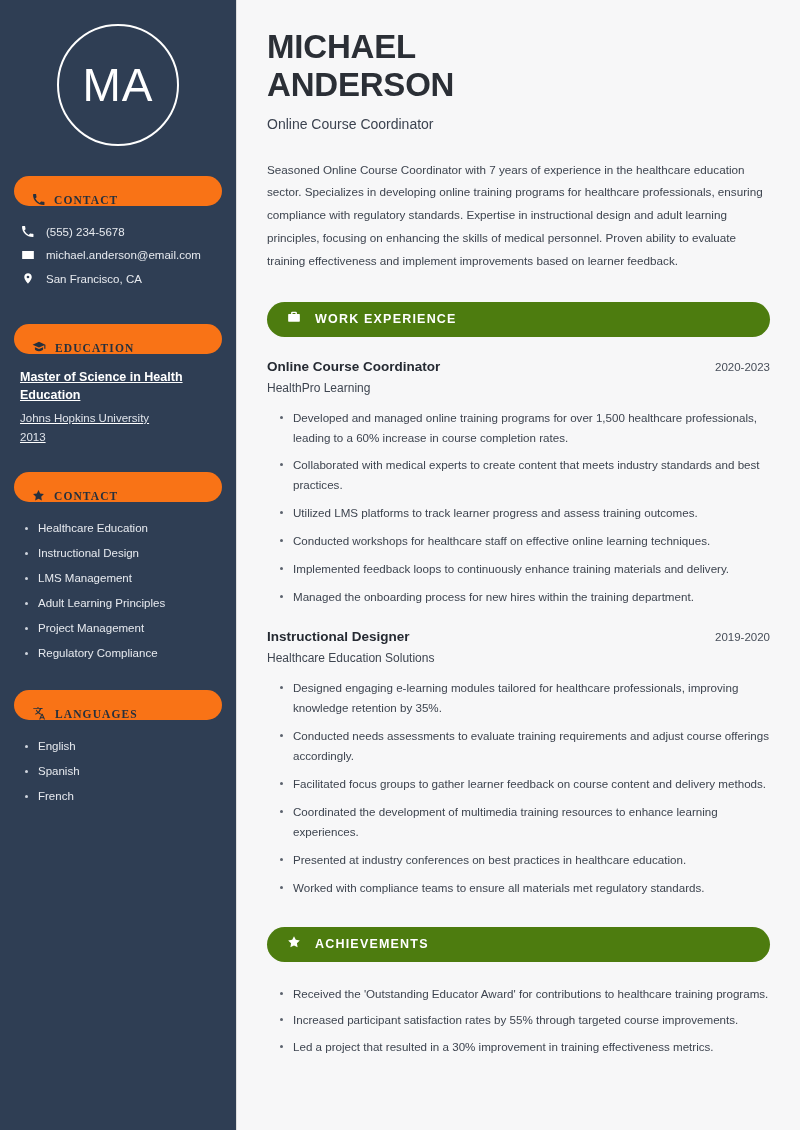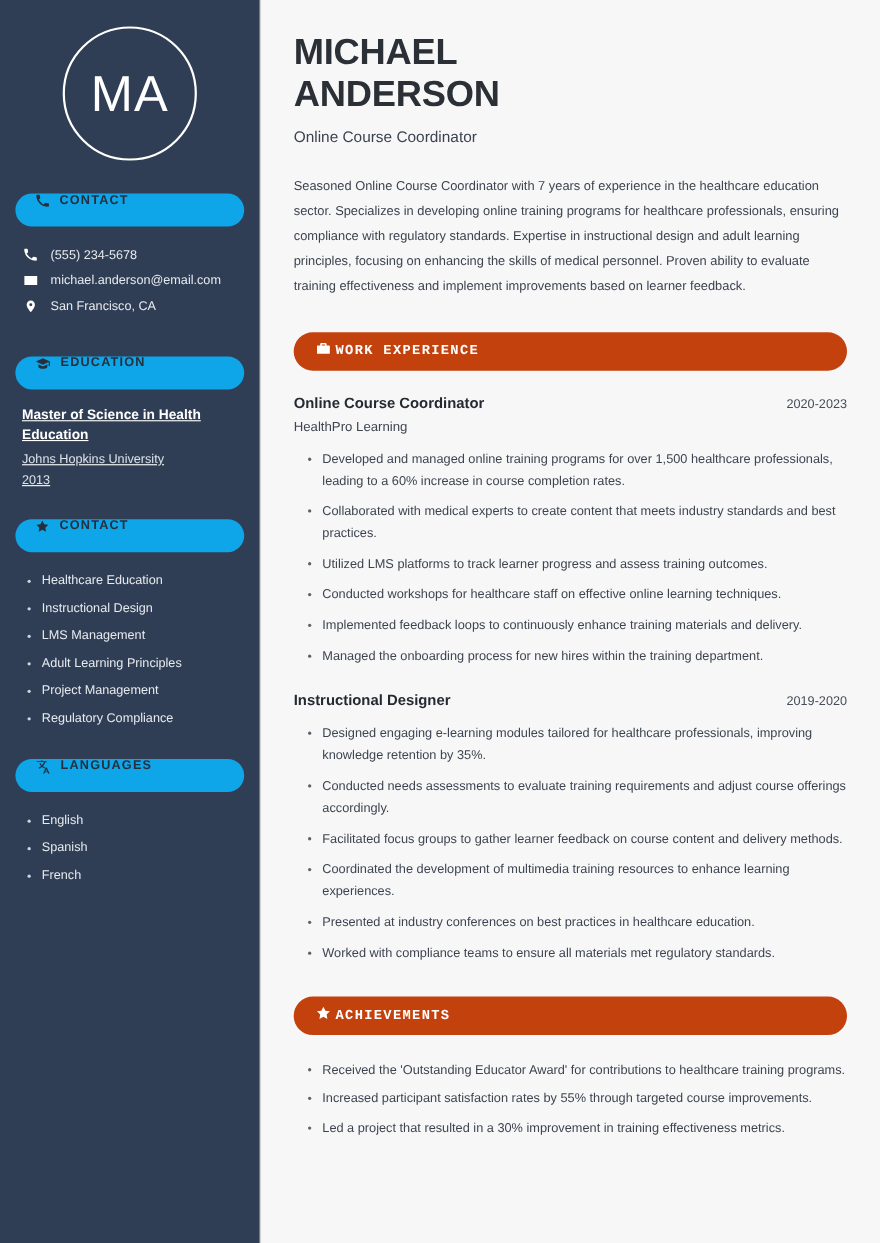--- a/index.html
+++ b/index.html
@@ -46,29 +46,30 @@
   }
   .avatar-initials {
     font-size: 46px;
     font-weight: 400;
     letter-spacing: 1px;
     color: #ffffff;
     line-height: 1;
   }
 
   .pill {
-    background: #0ea5e9;
+    background: #f97316;
     color: #2b2b2b;
     border-radius: 999px;
     height: 30px;
     display: flex;
-    align-items: flex-start;
+    align-items: flex-end;
     gap: 9px;
     padding: 0 0 0 18px;
     margin-bottom: 14px;
+    font-family: Liberation Serif, serif;
   }
   .pill-label {
     font-size: 11.5px;
     font-weight: bold;
     letter-spacing: 1.1px;
     color: #26303d;
   }
   .pill .i svg { display: block; }
 
   .contact-list { margin-bottom: 34px; }
@@ -146,29 +147,28 @@
     margin-bottom: 0;
   }
   .summary {
     font-size: 11.7px;
     color: #3d444f;
     line-height: 1.95;
     margin: 27px 0 0 0;
   }
 
   .section-bar {
-    background: #c2410c;
+    background: #4d7c0f;
     border-radius: 999px;
     height: 35px;
     display: flex;
     align-items: center;
-    gap: 4px;
+    gap: 14px;
     padding-left: 20px;
     margin: 29px 0 22px 0;
-    font-family: Liberation Mono, monospace;
   }
   .section-bar .bar-label {
     color: #ffffff;
     font-size: 12.5px;
     font-weight: bold;
     letter-spacing: 1.2px;
   }
 
   .job { margin-bottom: 22px; }
   .job-head {
@@ -349,20 +349,21 @@
         <li>Implemented feedback loops to continuously enhance training materials and delivery.</li>
         <li>Managed the onboarding process for new hires within the training department.</li>
       </ul>
     </div>
 
     <div class="job">
       <div class="job-head">
         <span class="job-role">Instructional Designer</span>
         <span class="job-dates">2019-2020</span>
       </div>
+      <div class="job-company">Healthcare Education Solutions</div>
       <ul class="bullets">
         <li>Designed engaging e-learning modules tailored for healthcare professionals, improving knowledge retention by 35%.</li>
         <li>Conducted needs assessments to evaluate training requirements and adjust course offerings accordingly.</li>
         <li>Facilitated focus groups to gather learner feedback on course content and delivery methods.</li>
         <li>Coordinated the development of multimedia training resources to enhance learning experiences.</li>
         <li>Presented at industry conferences on best practices in healthcare education.</li>
         <li>Worked with compliance teams to ensure all materials met regulatory standards.</li>
       </ul>
     </div>
 

